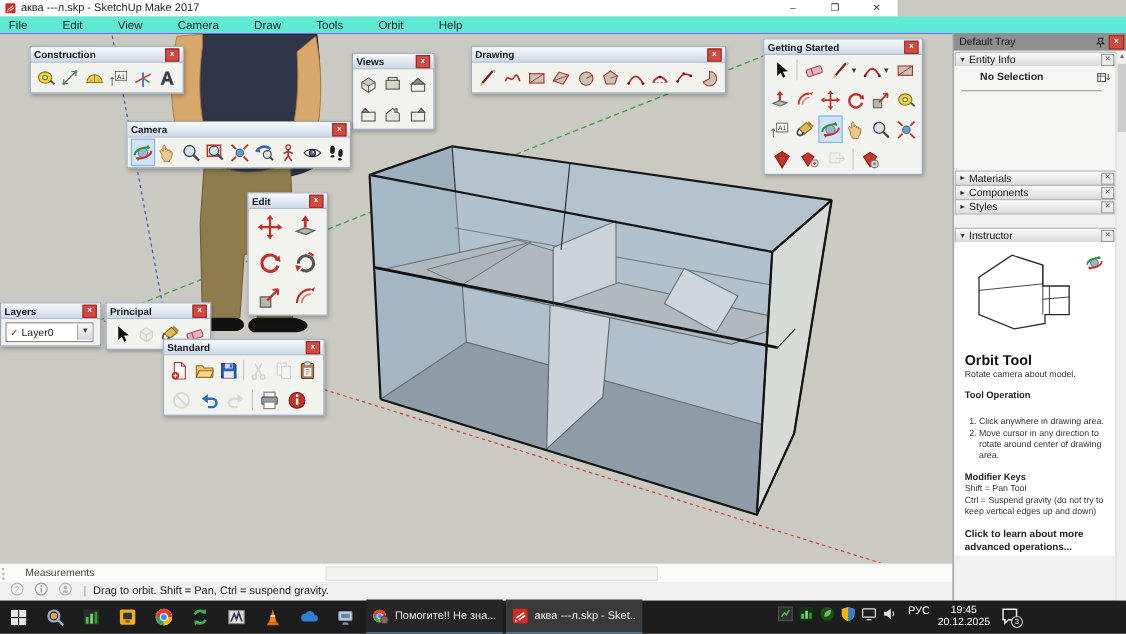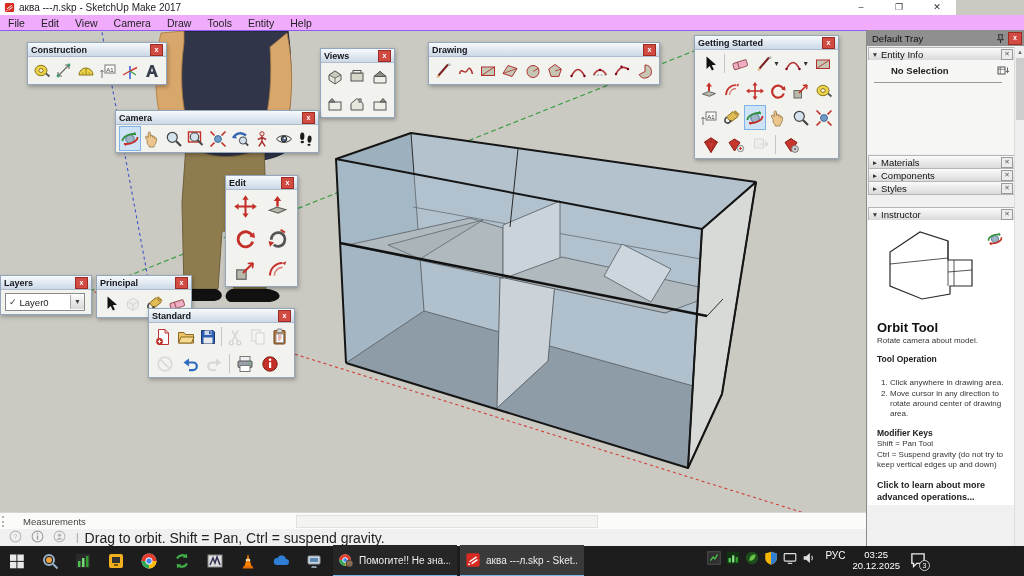--- a/index.html
+++ b/index.html
@@ -1,24 +1,24 @@
 <!DOCTYPE html>
 <html><head>
 <meta charset="utf-8">
 <style>
   html,body{margin:0;padding:0;background:#000;}
   #screen{position:relative;width:1024px;height:576px;overflow:hidden;
           font-family:"Liberation Sans",sans-serif;background:#cbcac2;-webkit-font-smoothing:antialiased;}
   
-  #titlebar{position:absolute;left:0;top:0;width:956px;height:15px;background:#fff;display:flex;align-items:center;}
+  #titlebar{position:absolute;left:0;top:0;width:816px;height:15px;background:#fff;display:flex;align-items:center;}
   #titlebar .fav{width:11px;height:11px;margin:0 4px 0 4px;}
   #title-text{font-size:10px;color:#222;}
   #win-controls{margin-left:auto;display:flex;height:15px;}
   .wbtn{width:38px;text-align:center;font-size:9px;color:#333;line-height:15px;}
-  #menubar{position:absolute;left:0;top:15px;width:1024px;height:15px;background:#f0abfc;display:flex;align-items:center;border-bottom:1px solid #8b5cf6;}
+  #menubar{position:absolute;left:0;top:15px;width:1024px;height:15px;background:#5eead4;display:flex;align-items:center;border-bottom:1px solid #8b5cf6;gap:16px;}
   .menu-item{font-size:10.5px;color:#222;padding:0 8px;}
   
   #viewport{position:absolute;left:0;top:31px;width:866px;height:481px;background:#cbcac2;overflow:hidden;}
   #viewport svg{position:absolute;left:0;top:0;}
   
   .palette{position:absolute;background:#f2f2ef;border:1px solid #93a6bb;box-shadow:1px 2px 4px rgba(0,0,0,.28);z-index:5;}
   .palette-title{height:13px;background:linear-gradient(#f6fafd,#ccd8e6);border-bottom:1px solid #aebccd;
       display:flex;align-items:center;padding:0 3px;font-size:9px;font-weight:bold;color:#15151a;}
   .palette-close{margin-left:auto;width:11px;height:10px;background:#d24b43;border:1px solid #9c2b24;color:#fff;
       font-size:7px;line-height:9px;text-align:center;font-weight:bold;}
@@ -68,21 +68,21 @@
   #tray-scroll .up{font-size:6px;color:#666;text-align:center;line-height:10px;}
   #tray-scroll .thumb{position:absolute;left:1px;top:11px;width:8px;height:62px;background:#cdcdcd;}
   
   #measurebar{position:absolute;left:0;top:512px;width:866px;height:17px;background:#fbfbfa;border-top:1px solid #d6d6d6;display:flex;align-items:center;z-index:4;}
   #measure-grip{width:3px;height:11px;margin-left:2px;border-left:2px dotted #b5b5b5;}
   #measure-label{font-size:9.5px;color:#444;margin-left:16px;}
   #measure-field{margin-left:210px;width:300px;height:11px;background:#f3f3f1;border:1px solid #e0e0de;font-size:9px;}
   #statusbar{position:absolute;left:0;top:529px;width:866px;height:17px;background:#f0f0f0;display:flex;align-items:center;z-index:4;}
   #statusbar .sic{width:13px;height:13px;margin-left:9px;}
   #status-sep{color:#999;font-size:10px;margin:0 6px 0 10px;}
-  #status-hint{font-size:14px;color:#222;}
+  #status-hint{font-size:10px;color:#222;}
   
   #taskbar{position:absolute;left:0;top:546px;width:1024px;height:30px;background:#1d1d1d;display:flex;align-items:center;z-index:10;}
   .tb-icon{width:33px;height:30px;display:flex;align-items:center;justify-content:center;}
   .tb-icon svg{width:18px;height:18px;}
   .tb-task{height:30px;display:flex;align-items:center;background:#262626;border-bottom:2px solid #76b9ed;margin-left:3px;padding:0 7px 0 5px;max-width:112px;}
   .tb-task.active{background:#3a3a3a;}
   .tb-task svg{width:16px;height:16px;flex:none;}
   .tb-task .tl{font-size:10px;color:#eee;margin-left:5px;white-space:nowrap;overflow:hidden;}
   #tb-tray{margin-left:auto;display:flex;align-items:flex-start;padding-right:96px;}
   #tb-tray .tic{width:16px;height:16px;margin-left:3px;}
@@ -111,21 +111,21 @@
     </div>
   </div>
 
   <div id="menubar">
       <div class="menu-item">File</div>
       <div class="menu-item">Edit</div>
       <div class="menu-item">View</div>
       <div class="menu-item">Camera</div>
       <div class="menu-item">Draw</div>
       <div class="menu-item">Tools</div>
-      <div class="menu-item">Entity</div>
+      <div class="menu-item">Orbit</div>
       <div class="menu-item">Help</div>
     </div>
 
   <div id="viewport">
     <svg width="866" height="481" viewBox="0 0 866 481">
 
       <line x1="60" y1="272" x2="714" y2="12" stroke="#3c9e46" stroke-width="1.2" stroke-dasharray="5 3"></line>
       <line x1="60" y1="250" x2="862" y2="500" stroke="#cf3f37" stroke-width="1.1" stroke-dasharray="3 3"></line>
       <line x1="150" y1="258" x2="98" y2="-20" stroke="#3b55c9" stroke-width="1.1" stroke-dasharray="3 3"></line>
 
@@ -979,21 +979,21 @@
             <rect x="2.5" y="4" width="13" height="8.5" rx="1" fill="none" stroke="#e0e0e0" stroke-width="1.3"></rect>
             <path d="M6.5 15 h5" stroke="#e0e0e0" stroke-width="1.3"></path>
           </svg>
           <svg viewBox="0 0 18 18" class="tic">
             <path d="M3 7 v4 h2.8 L10 14.5 v-11 L5.8 7 Z" fill="#e0e0e0"></path>
             <path d="M12 6.5 a4.5 4.5 0 0 1 0 5" fill="none" stroke="#e0e0e0" stroke-width="1.2"></path>
           </svg>
         </span>
       <span id="tb-lang">РУС</span>
       <div id="tb-clock">
-        <div>03:25</div>
+        <div>19:45</div>
         <div>20.12.2025</div>
       </div>
       <div id="tb-action">
         <svg viewBox="0 0 18 18">
             <path d="M3.5 3.5 h11 v8.5 h-6.5 l-3 2.8 v-2.8 h-1.5 Z" fill="none" stroke="#f0f0f0" stroke-width="1.2"></path>
           </svg>
         <div class="badge">3</div>
       </div>
     </div>
   </div>

